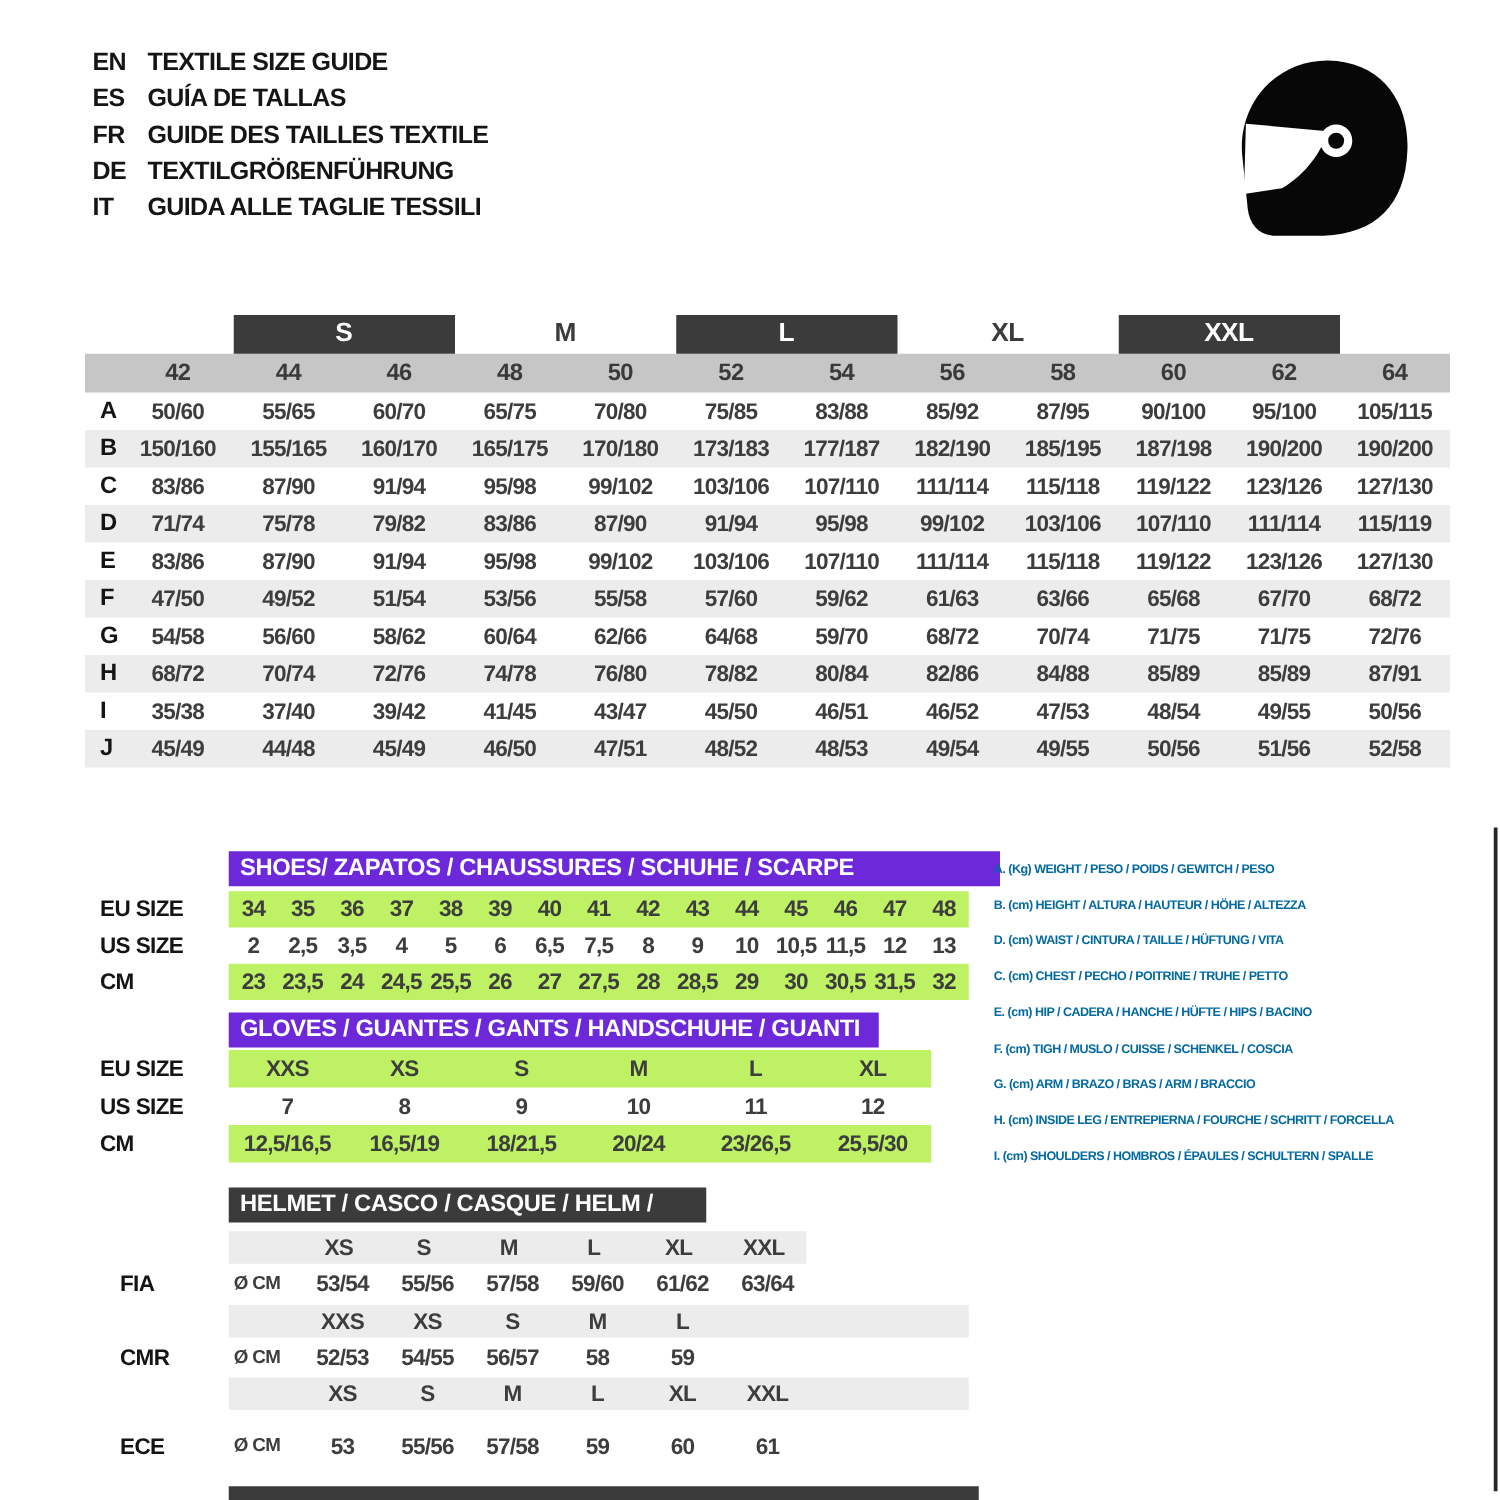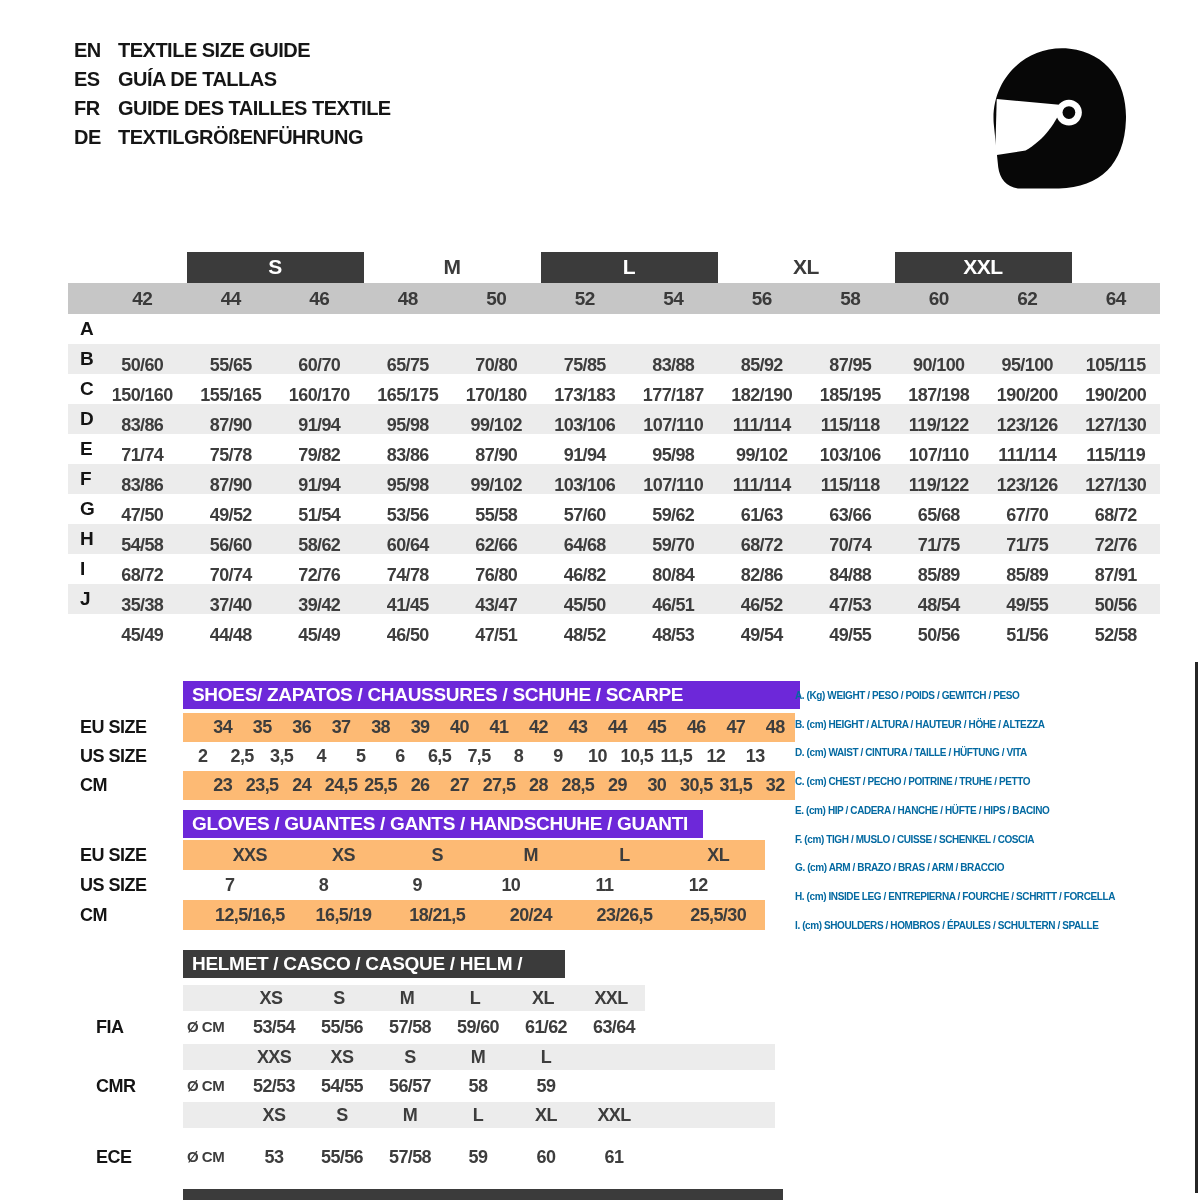--- a/index.html
+++ b/index.html
@@ -23,32 +23,32 @@
   .band.boxed{background:#3b3b3b;color:#ffffff;}
   .band.plain{color:#3b3b3b;}
   .mt-nums{background:#c6c6c6;height:31px;}
   .mt-nums-cells{display:grid;grid-template-columns:repeat(12,1fr);}
   .mt-num{text-align:center;line-height:31px;font-size:19px;font-weight:bold;
     color:#3a3a3a;letter-spacing:-0.5px;}
   .mt-row{display:grid;grid-template-columns:30px 1fr;height:30px;}
   .mt-row:nth-child(even){background:#ececec;}
   .mt-label{font-size:19px;font-weight:bold;color:#141414;line-height:30px;
     padding-left:12px;}
-  .mt-values{display:grid;grid-template-columns:repeat(12,1fr);margin-top:36px;}
+  .mt-values{display:grid;grid-template-columns:repeat(12,1fr);}
   .mt-cell{text-align:center;line-height:30px;font-size:18px;font-weight:bold;
     color:#3d3d3d;letter-spacing:-0.6px;white-space:nowrap;}
   
   .sec{position:absolute;left:80px;width:720px;}
   .sec-bar{margin-left:103px;height:28px;background:#6d28d9;color:#ffffff;
     font-size:19px;font-weight:bold;line-height:28px;padding-left:9px;
     letter-spacing:-0.3px;box-sizing:border-box;}
   .sec-row{display:grid;grid-template-columns:103px auto;}
   .sec-label{font-size:18px;font-weight:bold;color:#141414;letter-spacing:-0.5px;}
   .cells{display:grid;}
-  .cells.gray{background:#fdba74;padding-left:20px;}
+  .cells.gray{background:#bef264;}
   .cell{text-align:center;font-size:18px;font-weight:bold;color:#3d3d3d;
     letter-spacing:-0.6px;white-space:nowrap;}
   #shoes{top:681px;}
   #shoes .sec-row{height:29px;}
   #shoes .sec-label,#shoes .cell{line-height:29px;}
   #shoes .cells{width:592px;grid-template-columns:repeat(15,1fr);}
   #shoes .spacer{height:4px;}
   #gloves{top:810px;}
   #gloves .sec-row{height:30px;}
   #gloves .sec-label,#gloves .cell{line-height:30px;}
@@ -90,20 +90,24 @@
     <span>ES</span>
     <span>GUÍA DE TALLAS</span>
   </div>
   <div class="lang-row">
     <span>FR</span>
     <span>GUIDE DES TAILLES TEXTILE</span>
   </div>
   <div class="lang-row">
     <span>DE</span>
     <span>TEXTILGRÖßENFÜHRUNG</span>
+  </div>
+  <div class="lang-row">
+    <span>IT</span>
+    <span>GUIDA ALLE TAGLIE TESSILI</span>
   </div>
 </div>
 
 <div id="helmet-icon">
   <svg viewBox="0 0 100 105" width="152" height="168">
     <path fill="#070707" d="M59 3 C85 6 97 27 96 50 C95 79 79 94 52 95 L27 95 C18 95 13 89 12 81 L9 52 C7 23 30 0 59 3 Z"></path>
     <path fill="#ffffff" d="M11 36 L54 40 C51 51 42 63 30 70 L10 73 Z"></path>
     <circle cx="58.5" cy="45" r="8.5" fill="#ffffff"></circle>
     <circle cx="58.5" cy="45" r="4.2" fill="#070707"></circle>
   </svg>
@@ -255,21 +259,21 @@
         </div>
     </div>
     <div class="mt-row">
       <span class="mt-label">H</span>
       <div class="mt-values">
           <span class="mt-cell">68/72</span>
           <span class="mt-cell">70/74</span>
           <span class="mt-cell">72/76</span>
           <span class="mt-cell">74/78</span>
           <span class="mt-cell">76/80</span>
-          <span class="mt-cell">46/82</span>
+          <span class="mt-cell">78/82</span>
           <span class="mt-cell">80/84</span>
           <span class="mt-cell">82/86</span>
           <span class="mt-cell">84/88</span>
           <span class="mt-cell">85/89</span>
           <span class="mt-cell">85/89</span>
           <span class="mt-cell">87/91</span>
         </div>
     </div>
     <div class="mt-row">
       <span class="mt-label">I</span>

